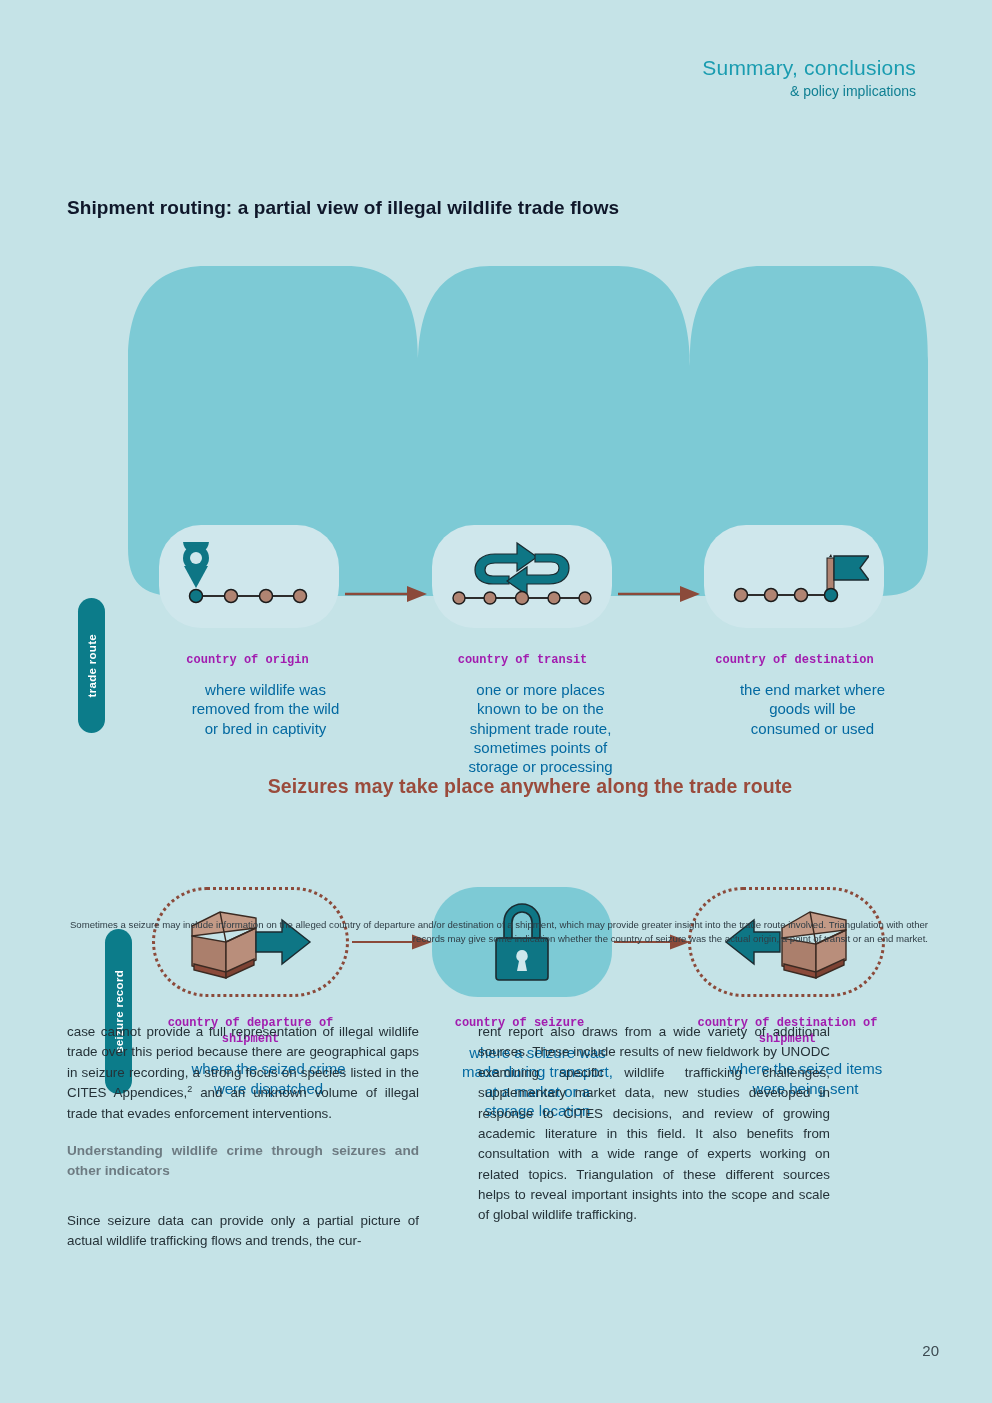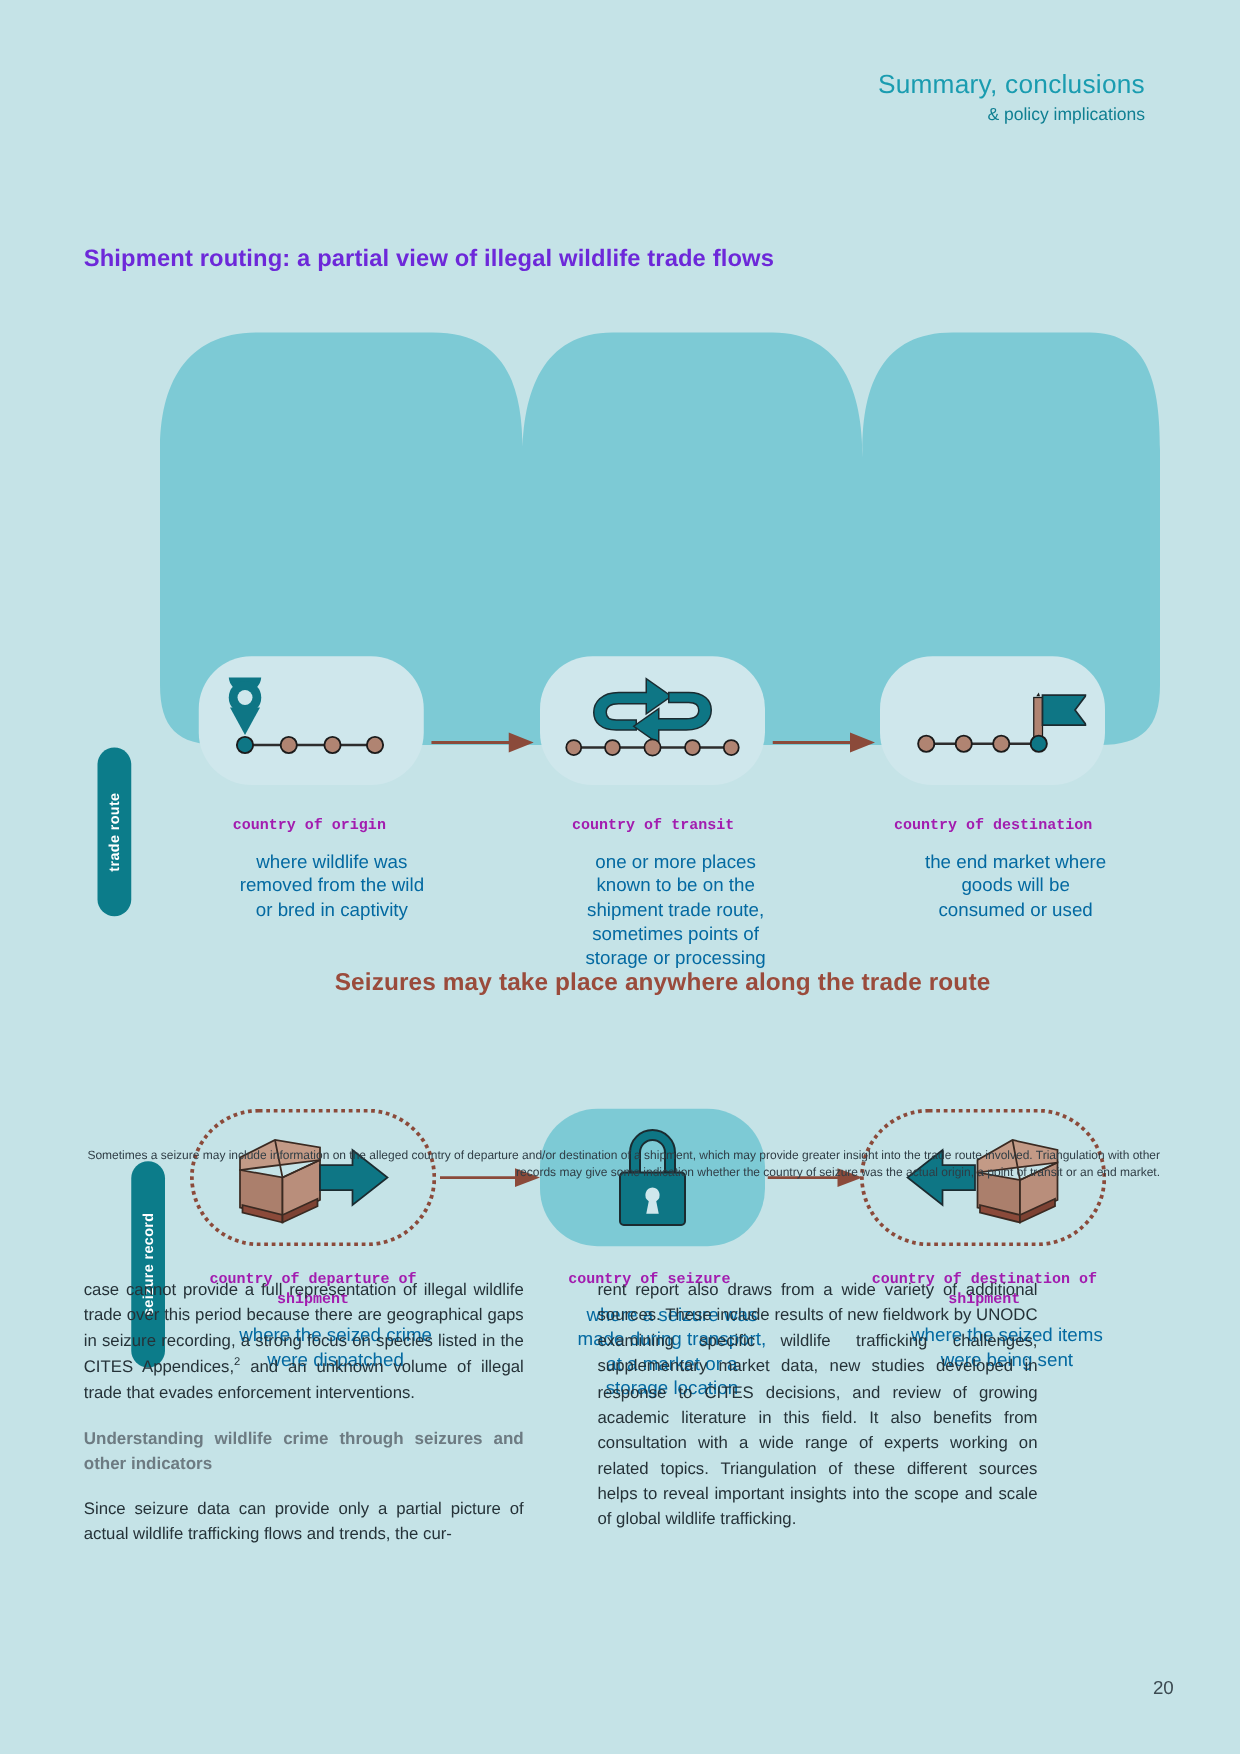--- a/index.html
+++ b/index.html
@@ -18,21 +18,21 @@
   .header .line1{
     font-size:21px;color:#1a9cb0;letter-spacing:.2px;line-height:1.25;
   }
   .header .line2{
     font-size:14px;color:#0f7f92;line-height:1.5;
   }
 
   
   .section-title{
     position:absolute;left:67px;top:197px;
-    font-size:19px;font-weight:bold;color:#6d28d9;letter-spacing:.1px;
+    font-size:19px;font-weight:bold;color:#0f172a;letter-spacing:.1px;
   }
 
   
   .diagram{position:absolute;left:0;top:240px;width:992px;height:690px;}
 
   
   .blob{position:absolute;left:128px;top:8px;width:800px;height:360px;}
   .blob svg{display:block;}
 
   
@@ -107,21 +107,21 @@
     position:absolute;left:66px;top:918px;width:862px;text-align:right;
     font-size:9.6px;color:#2f3d45;line-height:1.5;
   }
 
   
   .col{position:absolute;top:1022px;width:352px;font-size:13.4px;line-height:1.52;color:#253238;text-align:justify;}
   .col.left{left:67px;}
   .col.right{left:450px;margin-left:28px;}
   .col p{margin:0 0 17px 0;}
   .col h3{
-    margin:0 0 16px 0;font-size:13.6px;font-weight:bold;color:#6d7b82;line-height:1.45;
+    margin:0 0 30px 0;font-size:13.6px;font-weight:bold;color:#6d7b82;line-height:1.45;
   }
   sup{font-size:9px;vertical-align:super;}
 
   .pagenum{
     position:absolute;right:53px;bottom:44px;font-size:15px;color:#3d4b52;
   }
 </style>
 </head>
 <body>
 

